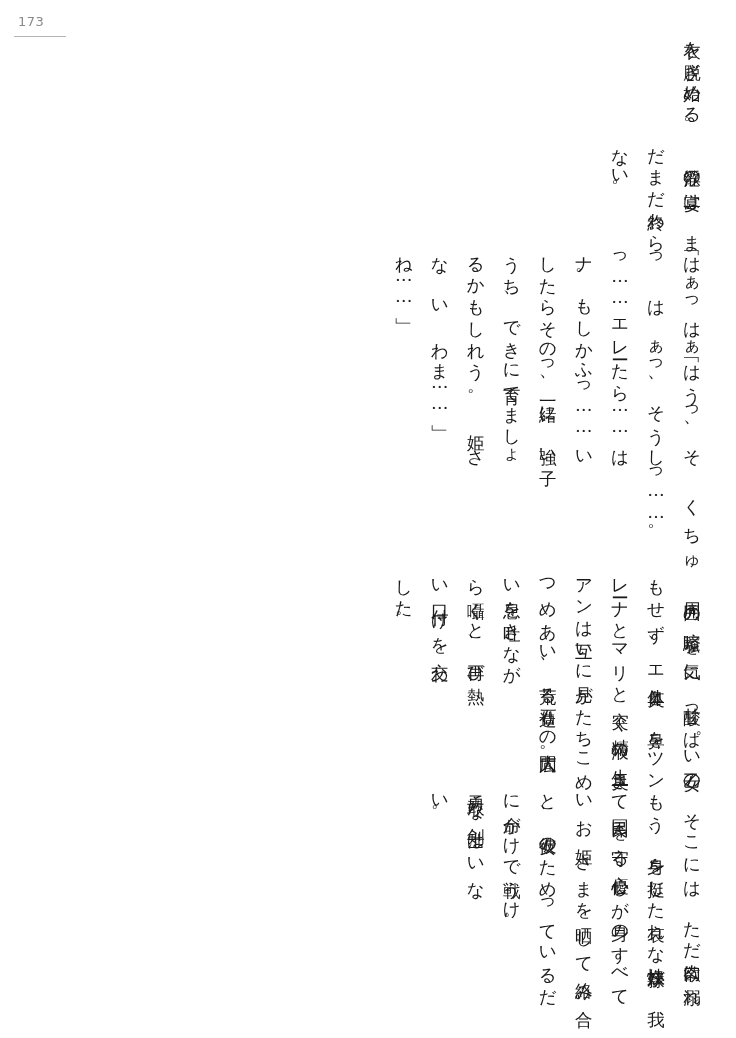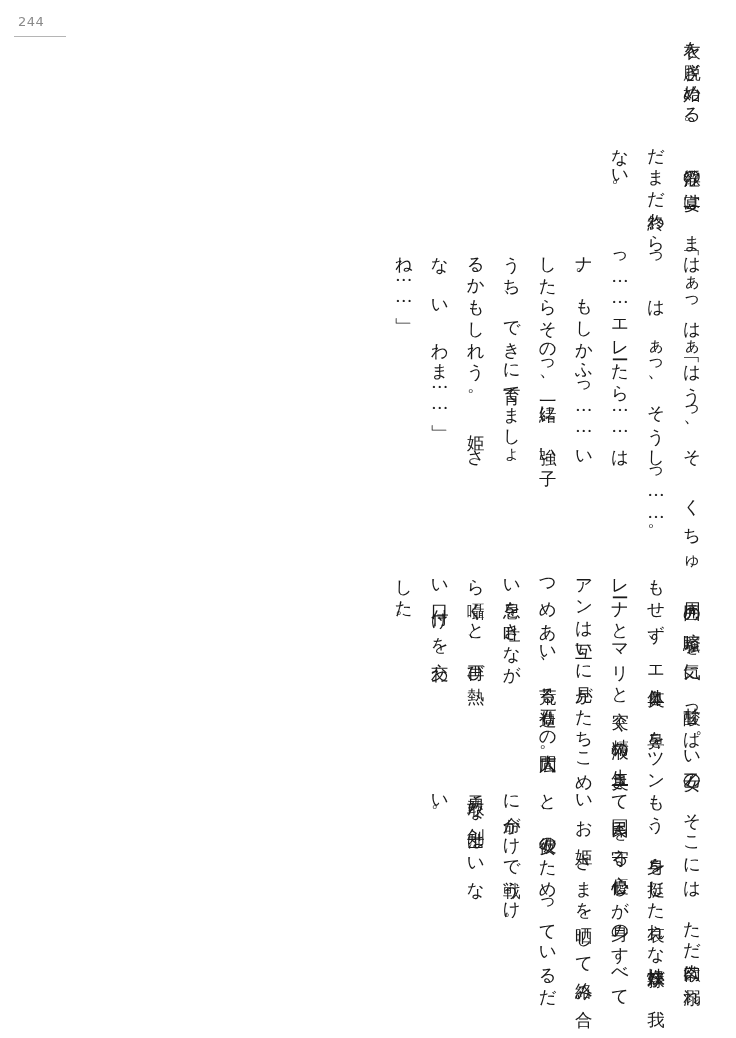--- a/index.html
+++ b/index.html
@@ -62,21 +62,21 @@
     padding: 0;
     height: 100%;
     white-space: pre-wrap;
   }
 </style>
 </head>
 <body>
 
 <div class="page">
 
-  <div class="page-number">244</div>
+  <div class="page-number">173</div>
   <div class="header-rule"></div>
 
   <div class="text-body">
     <p class="para">衣を脱ぎ始める。</p>
     <p class="para">　淫欲の宴は、まだまだ終わらない。</p>
     <p class="para">「はぁっはぁっはぁっ……エレーナ。もしかしたらそのうち、できるかもしれないわね……」</p>
     <p class="para">「はうっ、そっ、そうしたら……はふっ……いっ、一緒に、強い子に育てましょう。姫さま……」</p>
     <p class="para">　くちゅっ……。</p>
     <p class="para">　周囲の喧騒を気にもせず、エレーナとマリアンは互いに見つめあい、荒い息を吐きながら囁くと、再び熱い口付けを交わした。</p>
     <p class="para">　甘酸っぱい乙女の体臭と、鼻をツンと突く精液の生臭さがたちこめる石造りの大広間。</p>

